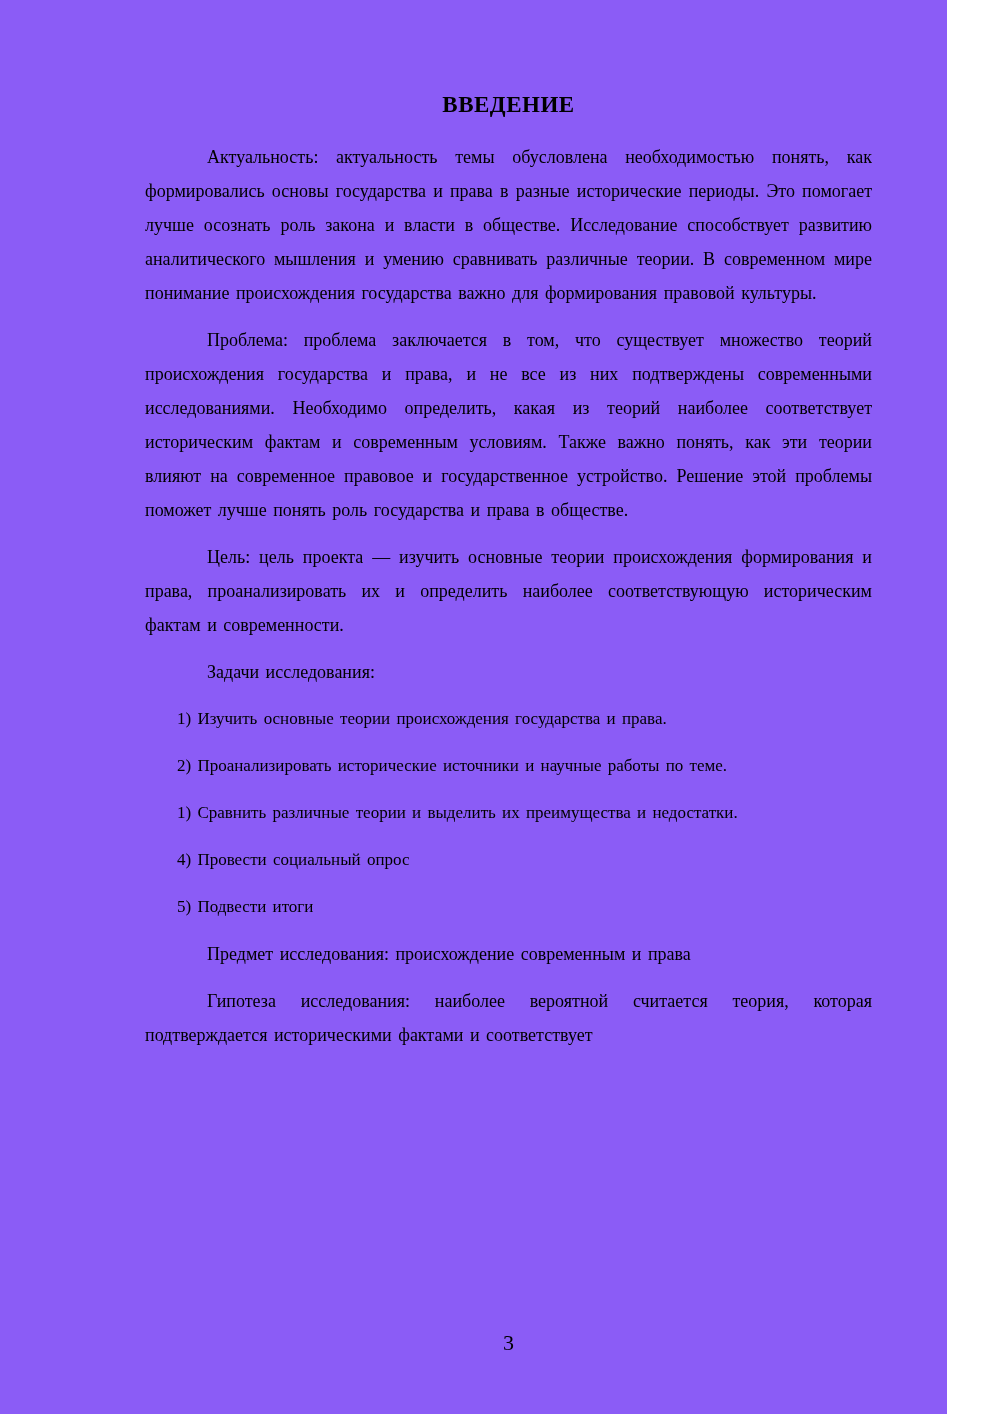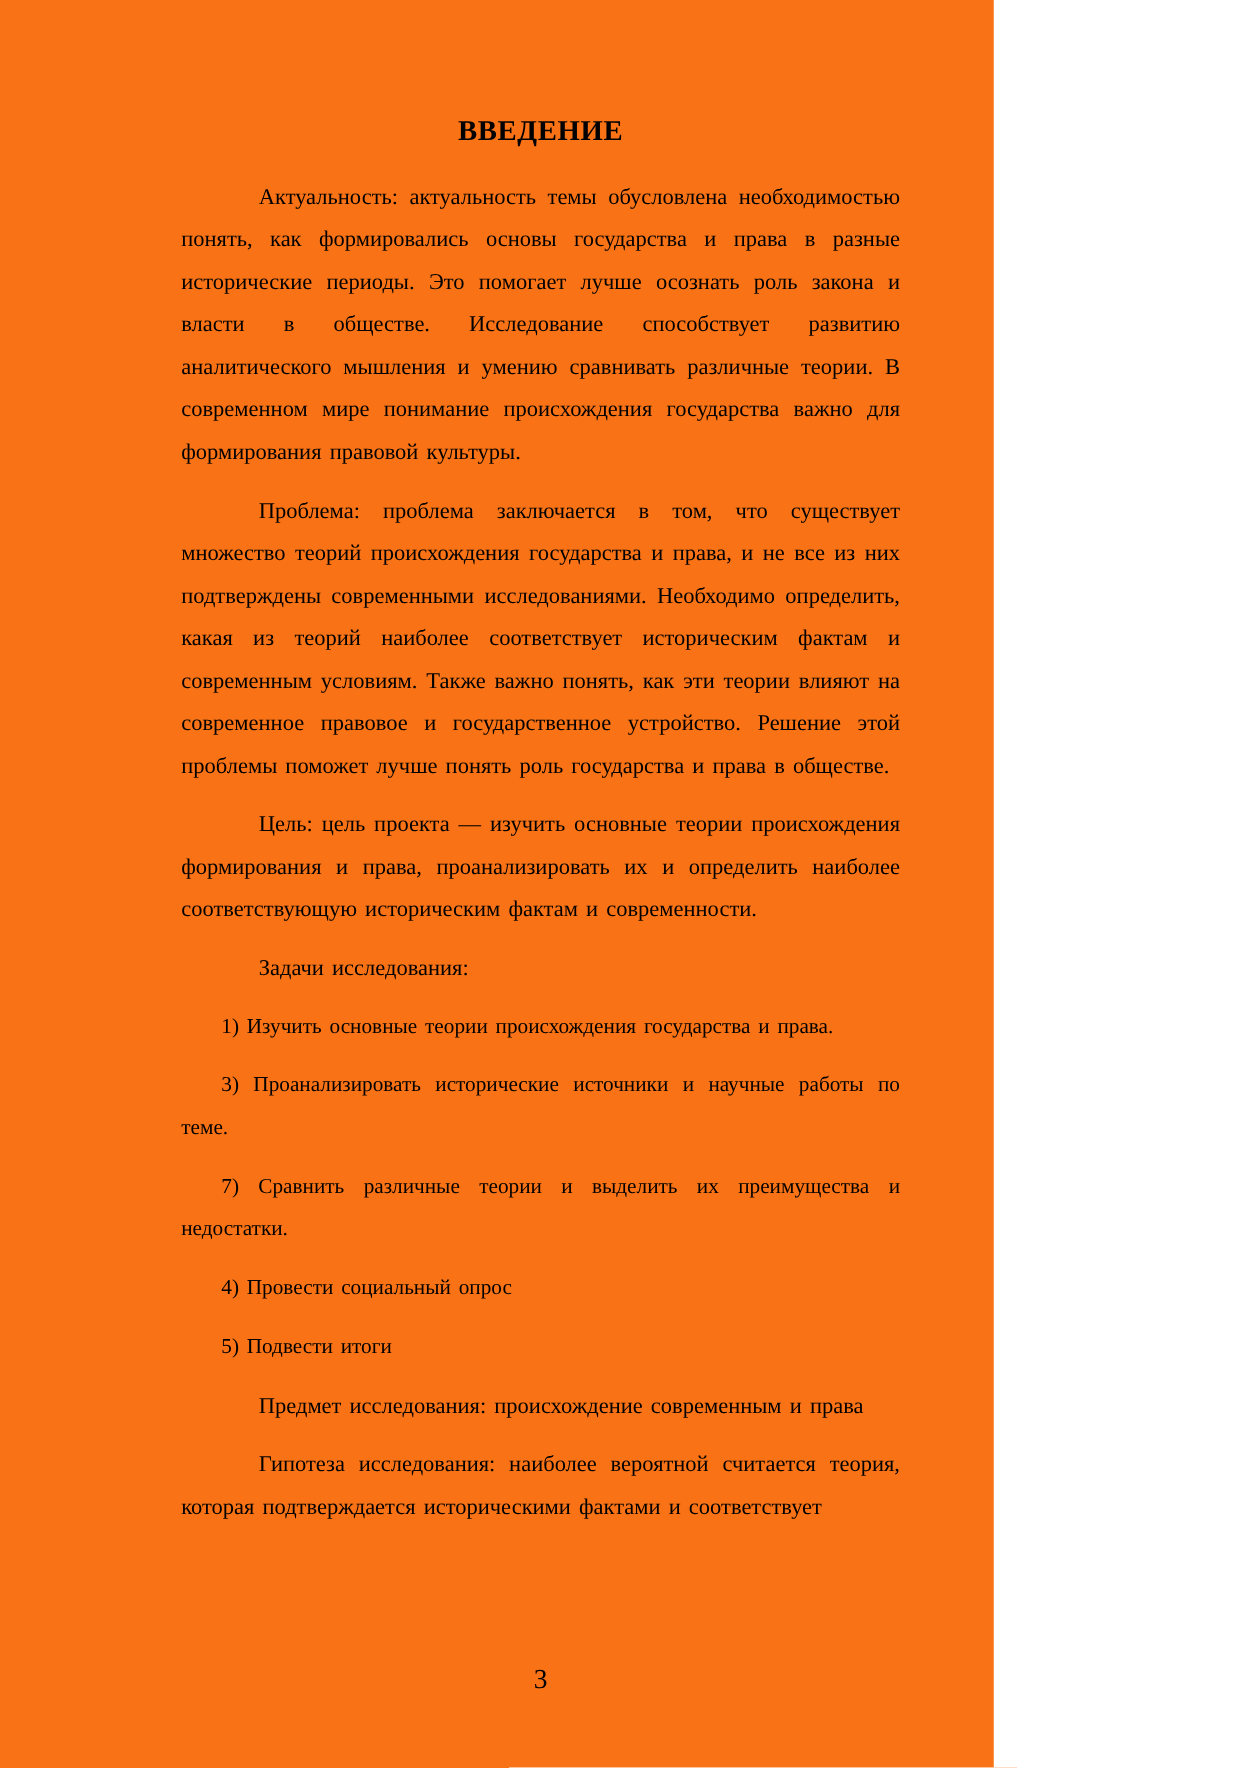--- a/index.html
+++ b/index.html
@@ -2,23 +2,23 @@
 <html><head>
 <meta charset="utf-8">
 <style>
   html, body {
     margin: 0;
     padding: 0;
     background: #ffffff;
   }
   .page {
     position: relative;
-    width: 795px;
+    width: 947px;
     height: 1414px;
-    background: #f97316;
+    background: #8b5cf6;
     font-family: "Liberation Serif", "DejaVu Serif", serif;
     color: #000000;
     overflow: hidden;
     box-sizing: border-box;
   }
   .content {
     position: absolute;
     top: 92px;
     left: 145px;
     right: 75px;
@@ -66,23 +66,23 @@
     <p class="para">Актуальность: актуальность темы обусловлена необходимостью понять, как формировались основы государства и права в разные исторические периоды. Это помогает лучше осознать роль закона и власти в обществе. Исследование способствует развитию аналитического мышления и умению сравнивать различные теории. В современном мире понимание происхождения государства важно для формирования правовой культуры.</p>
 
     <p class="para">Проблема: проблема заключается в том, что существует множество теорий происхождения государства и права, и не все из них подтверждены современными исследованиями. Необходимо определить, какая из теорий наиболее соответствует историческим фактам и современным условиям. Также важно понять, как эти теории влияют на современное правовое и государственное устройство. Решение этой проблемы поможет лучше понять роль государства и права в обществе.</p>
 
     <p class="para">Цель: цель проекта — изучить основные теории происхождения формирования и права, проанализировать их и определить наиболее соответствующую историческим фактам и современности.</p>
 
     <p class="para">Задачи исследования:</p>
 
     <p class="list-item">1) Изучить основные теории происхождения государства и права.</p>
 
-    <p class="list-item">3) Проанализировать исторические источники и научные работы по теме.</p>
+    <p class="list-item">2) Проанализировать исторические источники и научные работы по теме.</p>
 
-    <p class="list-item">7) Сравнить различные теории и выделить их преимущества и недостатки.</p>
+    <p class="list-item">1) Сравнить различные теории и выделить их преимущества и недостатки.</p>
 
     <p class="list-item">4) Провести социальный опрос</p>
 
     <p class="list-item">5) Подвести итоги</p>
 
 
     <p class="para">Предмет исследования: происхождение современным и права</p>
 
     <p class="para">Гипотеза исследования: наиболее вероятной считается теория, которая подтверждается историческими фактами и соответствует</p>
 

